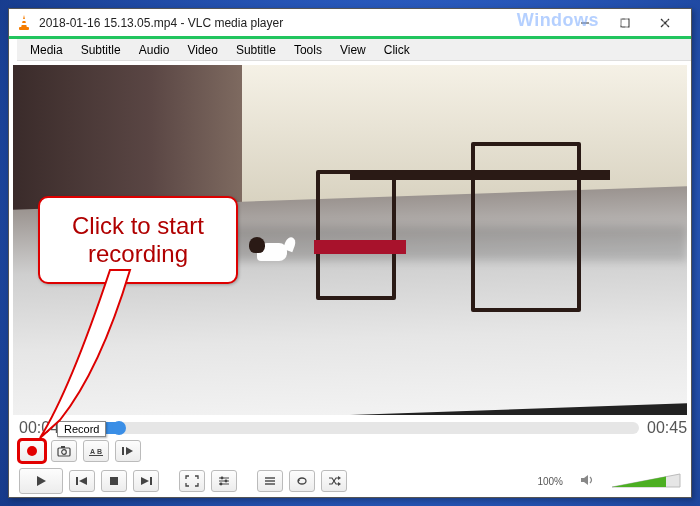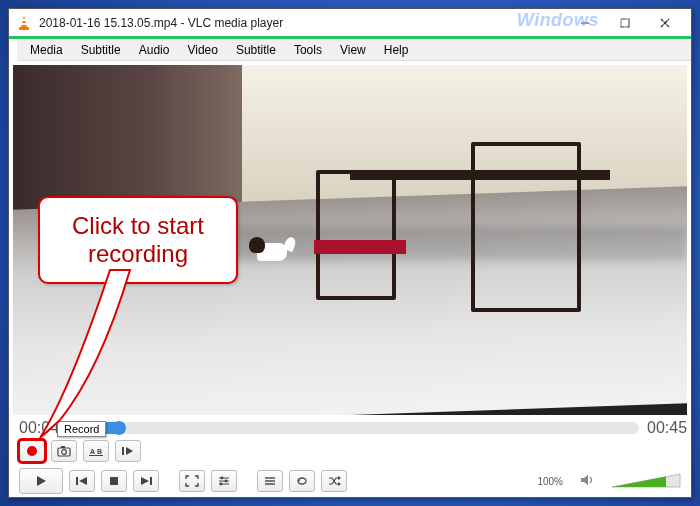--- a/index.html
+++ b/index.html
@@ -27,21 +27,21 @@
   .chair1 .seat { position:absolute; width:92px; height:14px; left:-6px; top:66px; background:#a8122c; }
   .chair2 { left:68%; top:22%; width:110px; height:170px; }
   .table-top { position:absolute; left:50%; top:30%; width:260px; height:10px; background:#2a1a15; }
   .dog { position:absolute; left:35%; top:48%; width:46px; height:34px; }
   .dog .body { position:absolute; left:8px; top:10px; width:30px; height:18px; background:#fefefe; border-radius:10px 8px 8px 4px; }
   .dog .head { position:absolute; left:0; top:4px; width:16px; height:16px; background:#2a1a15; border-radius:50% 50% 40% 40%; }
   .dog .tail { position:absolute; right:0; top:4px; width:10px; height:14px; background:#fefefe; border-radius:50% 50% 0 0; transform:rotate(20deg); }
   .callout { position:absolute; left:38px; top:196px; width:200px; background:#fff; border:2px solid #d00; border-radius:10px; padding:14px 12px; text-align:center; font-size:24px; color:#b00000; box-shadow:1px 1px 3px rgba(0,0,0,.25); }
   .callout-tail { position:absolute; left:80px; top:270px; width:0; height:0; }
   .callout-tail svg { position:absolute; overflow:visible; }
-  .watermark { position:absolute; right:10px; top:10px; font-size:18px; font-weight:600; color:rgba(255,255,255,.4); letter-spacing:.5px; font-style:italic; pointer-events:none; }
+  .watermark { position:absolute; right:10px; top:10px; font-size:18px; font-weight:600; color:rgba(255,255,255,.4); letter-spacing:.5px; pointer-events:none; }
   .watermark .w1{ color:rgba(120,170,255,.55);} 
   .seek-row { height: 18px; display:flex; align-items:center; padding:0 10px; gap:8px; }
   .time { font-size:16px; color:#555; width:34px; }
   .seek { flex:1; height:12px; background:#e6e6e6; border-radius:6px; position:relative; }
   .seek .prog { position:absolute; left:0; top:0; bottom:0; width:10%; background:#3a8ee6; border-radius:6px 0 0 6px; }
   .seek .knob { position:absolute; left:10%; top:-1px; width:14px; height:14px; background:#3a8ee6; border-radius:50%; margin-left:-7px; }
   .adv-row, .main-row { display:flex; align-items:center; padding:3px 10px; gap:6px; }
   .ctrl-btn { width:26px; height:22px; border:1px solid #bbb; border-radius:3px; background:linear-gradient(#fdfdfd,#ececec); display:flex; align-items:center; justify-content:center; cursor:pointer; }
   .ctrl-btn svg { display:block; }
   .group-sep { width:8px; }
@@ -90,21 +90,21 @@
     </div>
 
     <div class="menubar">
       <span class="menu-item">Media</span>
       <span class="menu-item">Subtitle</span>
       <span class="menu-item">Audio</span>
       <span class="menu-item">Video</span>
       <span class="menu-item">Subtitle</span>
       <span class="menu-item">Tools</span>
       <span class="menu-item">View</span>
-      <span class="menu-item">Help</span>
+      <span class="menu-item">Click</span>
     </div>
 
     <div class="video-area">
       <div class="video-scene">
         <div class="scene-wall-left"></div>
         <div class="scene-wall-right"></div>
         <div class="scene-counter"></div>
         <div class="scene-floor"></div>
         <div class="scene-shadow"></div>
         <div class="table-top"></div>

